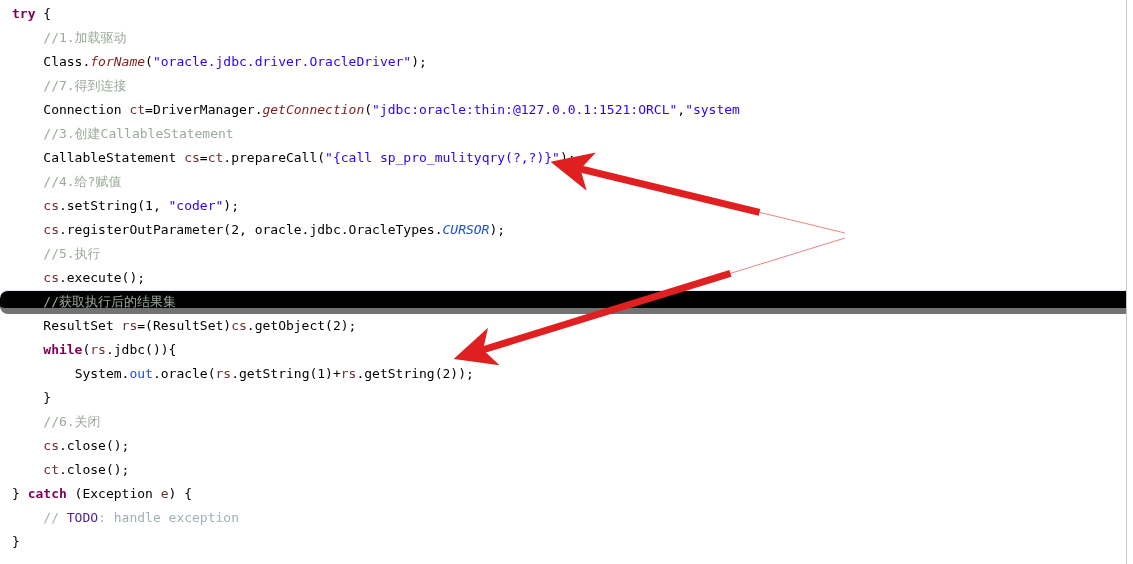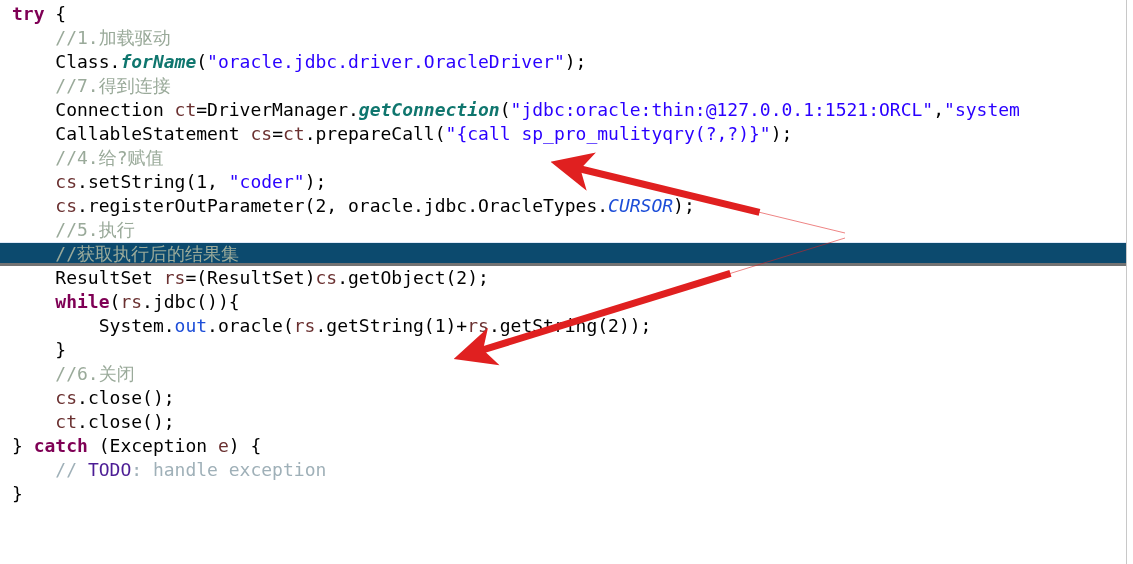--- a/index.html
+++ b/index.html
@@ -26,41 +26,42 @@
     top: 0;
     width: 1133px;
     padding-top: 2px;
     box-sizing: border-box;
   }
   .line {
     position: relative;
     height: 24px;
     line-height: 24px;
     white-space: pre;
-    font-size: 18px;
+    font-size: 13px;
     letter-spacing: 0px;
     color: #000000;
     padding-left: 12px;
     box-sizing: border-box;
   }
   .line.hl {
-    background: #0c4a6e;
+    background: #000000;
     border-top: 1px solid #dfe8f7;
-    border-bottom: 3px solid #737373;
+    border-bottom: 6px solid #737373;
     height: 24px;
     line-height: 22px;
+    border-radius: 8px;
   }
   
   .kw      { color: #7f0055; font-weight: bold; }
   .str     { color: #2a00ff; }
   .cmt     { color: #9aaa9a; }
   .cmt2    { color: #9fb0b8; }
   .todo    { color: #4c1d95; }
   .fld     { color: #1d4ed8; }
-  .mth     { color: #0f766e; font-style: italic; font-weight: bold; }
+  .mth     { color: #7f1d1d; font-style: italic; }
   .lvar    { color: #6a3030; margin-top: 20px; }
   .plain   { color: #000000; }
   .stat    { color: #1d4ed8; font-style: italic; font-weight: normal; }
 
   
   #right-border {
     position: absolute;
     top: 0;
     left: 1126px;
     width: 1px;
@@ -88,25 +89,27 @@
 <body>
 
 <div id="editor">
 
   <div id="code">
       <div class="line"><span></span><span class="kw">try</span><span class="plain"> {</span></div>
       <div class="line"><span>    </span><span class="cmt">//1.加载驱动</span></div>
       <div class="line"><span>    </span><span class="plain">Class.</span><span class="mth">forName</span><span class="plain">(</span><span class="str">"oracle.jdbc.driver.OracleDriver"</span><span class="plain">);</span></div>
       <div class="line"><span>    </span><span class="cmt">//7.得到连接</span></div>
       <div class="line"><span>    </span><span class="plain">Connection </span><span class="lvar">ct</span><span class="plain">=DriverManager.</span><span class="mth">getConnection</span><span class="plain">(</span><span class="str">"jdbc:oracle:thin:@127.0.0.1:1521:ORCL"</span><span class="plain">,</span><span class="str">"system</span></div>
+      <div class="line"><span>    </span><span class="cmt">//3.创建CallableStatement</span></div>
       <div class="line"><span>    </span><span class="plain">CallableStatement </span><span class="lvar">cs</span><span class="plain">=</span><span class="lvar">ct</span><span class="plain">.prepareCall(</span><span class="str">"{call sp_pro_mulityqry(?,?)}"</span><span class="plain">);</span></div>
       <div class="line"><span>    </span><span class="cmt">//4.给?赋值</span></div>
       <div class="line"><span>    </span><span class="lvar">cs</span><span class="plain">.setString(1, </span><span class="str">"coder"</span><span class="plain">);</span></div>
       <div class="line"><span>    </span><span class="lvar">cs</span><span class="plain">.registerOutParameter(2, oracle.jdbc.OracleTypes.</span><span class="stat">CURSOR</span><span class="plain">);</span></div>
       <div class="line"><span>    </span><span class="cmt">//5.执行</span></div>
+      <div class="line"><span>    </span><span class="lvar">cs</span><span class="plain">.execute();</span></div>
       <div class="line hl"><span>    </span><span class="cmt">//获取执行后的结果集</span></div>
       <div class="line"><span>    </span><span class="plain">ResultSet </span><span class="lvar">rs</span><span class="plain">=(ResultSet)</span><span class="lvar">cs</span><span class="plain">.getObject(2);</span></div>
       <div class="line"><span>    </span><span class="kw">while</span><span class="plain">(</span><span class="lvar">rs</span><span class="plain">.jdbc()){</span></div>
       <div class="line"><span>        </span><span class="plain">System.</span><span class="fld">out</span><span class="plain">.oracle(</span><span class="lvar">rs</span><span class="plain">.getString(1)+</span><span class="lvar">rs</span><span class="plain">.getString(2));</span></div>
       <div class="line"><span>    </span><span class="plain">}</span></div>
       <div class="line"><span>    </span><span class="cmt">//6.关闭</span></div>
       <div class="line"><span>    </span><span class="lvar">cs</span><span class="plain">.close();</span></div>
       <div class="line"><span>    </span><span class="lvar">ct</span><span class="plain">.close();</span></div>
       <div class="line"><span></span><span class="plain">} </span><span class="kw">catch</span><span class="plain"> (Exception </span><span class="lvar">e</span><span class="plain">) {</span></div>
       <div class="line"><span>    </span><span class="cmt2">// </span><span class="todo">TODO</span><span class="cmt2">: handle exception</span></div>

